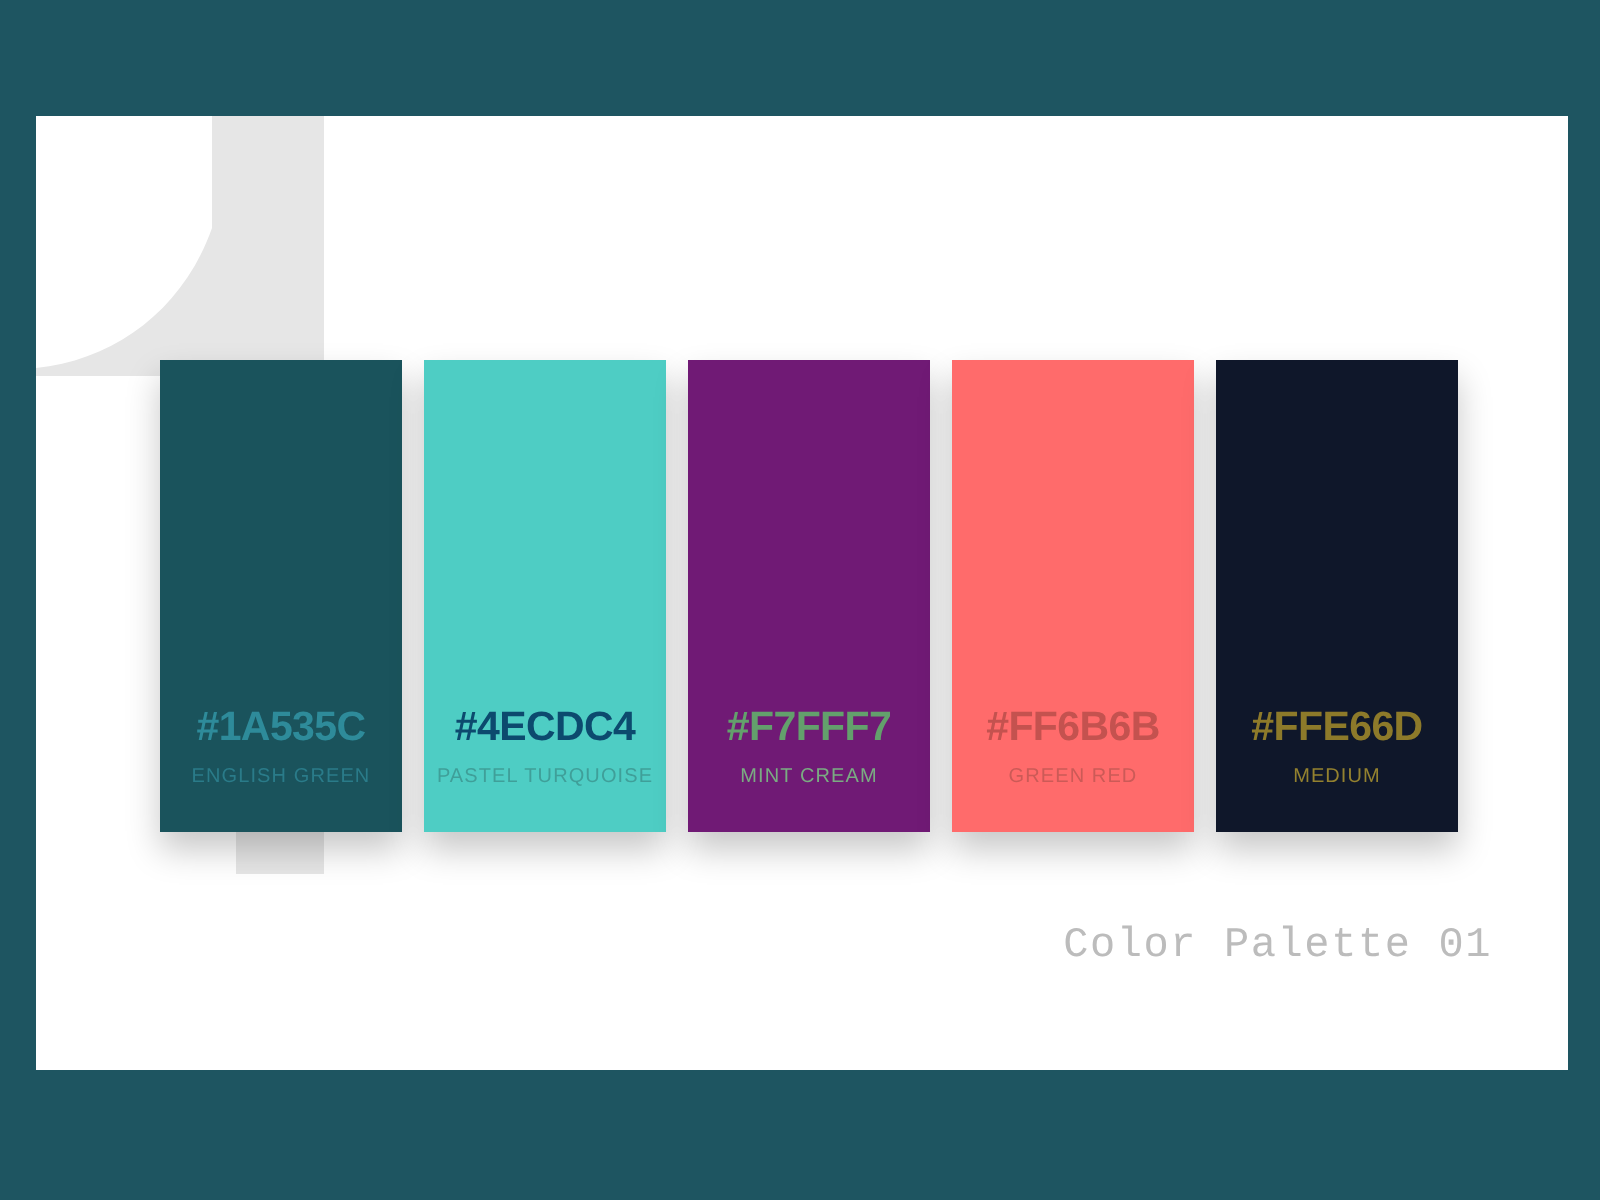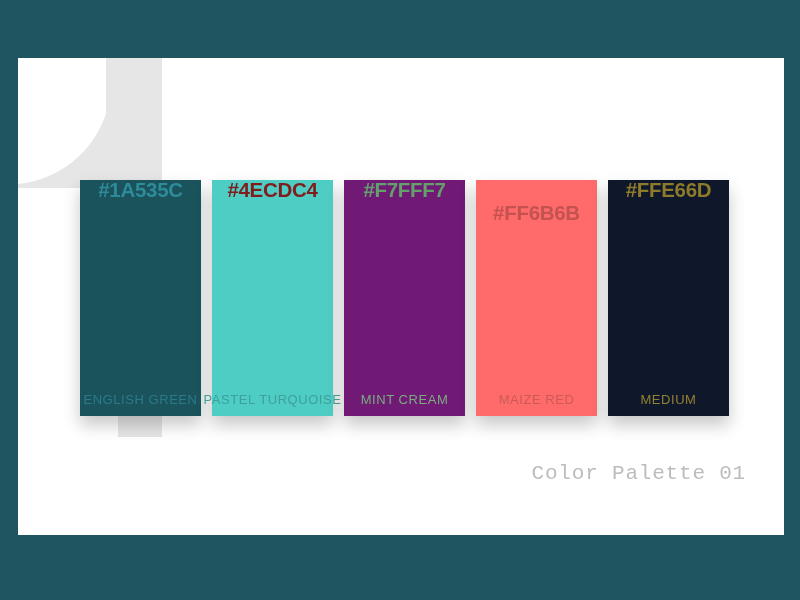--- a/index.html
+++ b/index.html
@@ -57,37 +57,37 @@
     gap: 11px;
   }
 
   .swatch {
     position: relative;
     width: 121px;
     height: 236px;
     box-shadow: 0 9px 16px rgba(0,0,0,0.22);
     display: flex;
     flex-direction: column;
-    justify-content: space-between;
+    justify-content: flex-end;
     align-items: center;
-    padding-bottom: 10px;
+    padding-bottom: 22px;
     box-sizing: border-box;
   }
 
   .swatch-hex {
     font-size: 20.5px;
     font-weight: bold;
     letter-spacing: -0.3px;
     line-height: 1;
     margin-bottom: 10px;
     white-space: nowrap;
   }
 
   .swatch-name {
-    font-size: 13px;
+    font-size: 10px;
     letter-spacing: 0.55px;
     line-height: 1;
     white-space: nowrap;
   }
 
   
   #caption {
     position: absolute;
     right: 38px;
     bottom: 50px;
@@ -112,32 +112,32 @@
     </div>
 
     <div id="swatches">
 
       <div class="swatch" style="background: rgb(26, 83, 92);">
         <div class="swatch-hex" style="color: rgb(46, 139, 154);">#1A535C</div>
         <div class="swatch-name" style="color: rgb(42, 123, 137);">ENGLISH GREEN</div>
       </div>
 
       <div class="swatch" style="background: rgb(78, 205, 196);">
-        <div class="swatch-hex" style="color: #7f1d1d;">#4ECDC4</div>
+        <div class="swatch-hex" style="color: #0c4a6e;">#4ECDC4</div>
         <div class="swatch-name" style="color: rgb(63, 159, 153);">PASTEL TURQUOISE</div>
       </div>
 
       <div class="swatch" style="background: #701a75;">
         <div class="swatch-hex" style="color: rgb(99, 160, 108);">#F7FFF7</div>
         <div class="swatch-name" style="color: rgb(122, 171, 130);">MINT CREAM</div>
       </div>
 
       <div class="swatch" style="background: rgb(255, 107, 107);">
         <div class="swatch-hex" style="color: rgb(196, 82, 79); margin-top: 23px;">#FF6B6B</div>
-        <div class="swatch-name" style="color: rgb(204, 90, 87);">MAIZE RED</div>
+        <div class="swatch-name" style="color: rgb(204, 90, 87);">GREEN RED</div>
       </div>
 
       <div class="swatch" style="background: #0f172a;">
         <div class="swatch-hex" style="color: rgb(141, 122, 42);">#FFE66D</div>
         <div class="swatch-name" style="color: rgb(147, 129, 47);">MEDIUM</div>
       </div>
 
     </div>
 
     <div id="caption" style="color: rgb(188, 188, 188); font-family: Liberation Mono, monospace;">Color Palette 01</div>

